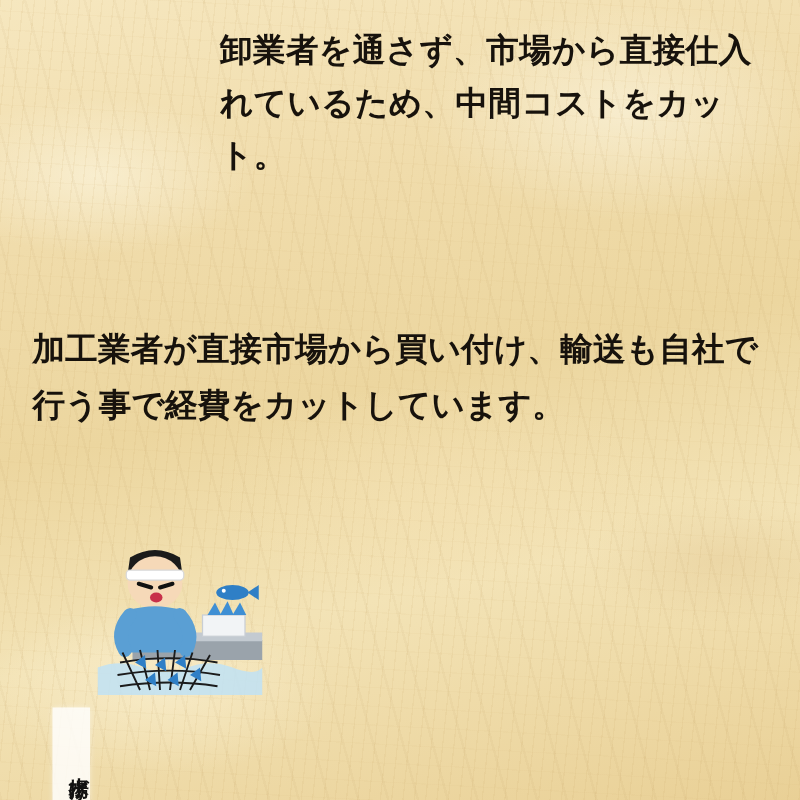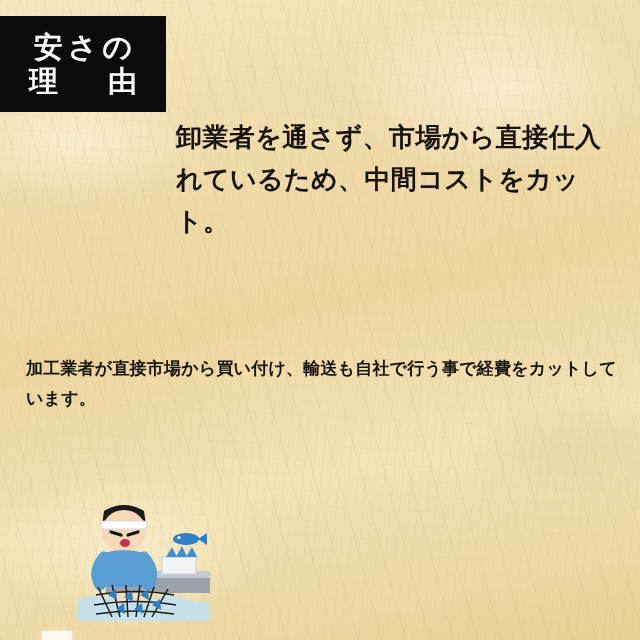--- a/index.html
+++ b/index.html
@@ -51,21 +51,21 @@
   .hdr-line.l2 { letter-spacing: 20px; text-indent: 20px; }
 
   .hdr-text {
     position: absolute; left: 176px; top: 20px; width: 452px;
     color: #17120c; font-size: 26px; font-weight: 700;
     line-height: 1.62; letter-spacing: .4px;
   }
 
   .sub-text {
     position: absolute; left: 26px; top: 132px; width: 596px;
-    color: #17120c; font-size: 17px; font-weight: 700;
+    color: #17120c; font-size: 26px; font-weight: 700;
     line-height: 1.72; letter-spacing: .2px;
   }
 
   
   .vtab {
     position: absolute;
     background: rgba(255,255,255,.82);
     color: #121212;
     font-size: 16px; font-weight: 700;
     line-height: 1.12;
@@ -78,24 +78,20 @@
   }
 
   
   .panel { position: absolute; }
 </style>
 </head>
 <body>
 
 <div id="poster">
 
-  <div class="hdr-box">
-    <div class="hdr-line">安さの</div>
-    <div class="hdr-line l2">理 由</div>
-  </div>
 
   <div class="hdr-text">卸業者を通さず、市場から直接仕入れているため、中間コストをカット。</div>
 
   <div class="sub-text">加工業者が直接市場から買い付け、輸送も自社で行う事で経費をカットしています。</div>
 
   <div class="panel" style="left:78px; top:218px; width:132px; height:122px;">
     <svg width="132" height="122" viewBox="0 0 132 122">
 
       <rect x="28" y="78" width="104" height="16" fill="#9aa3ab"></rect>
       <rect x="28" y="72" width="104" height="7" fill="#c3cad1"></rect>

